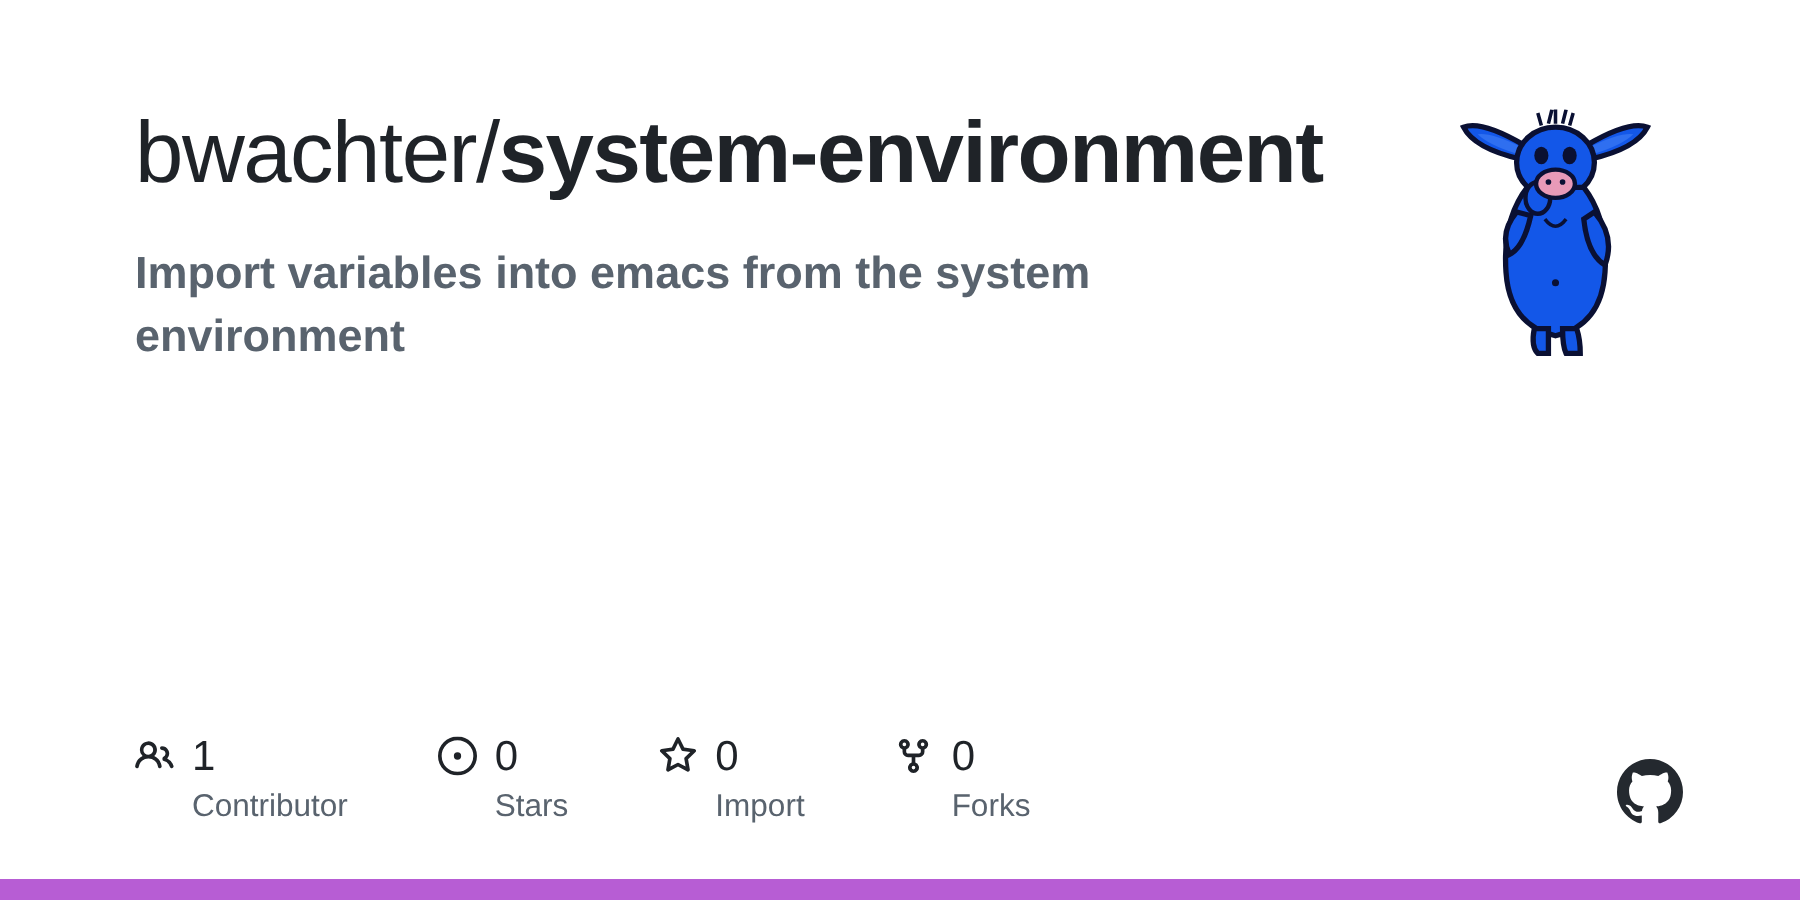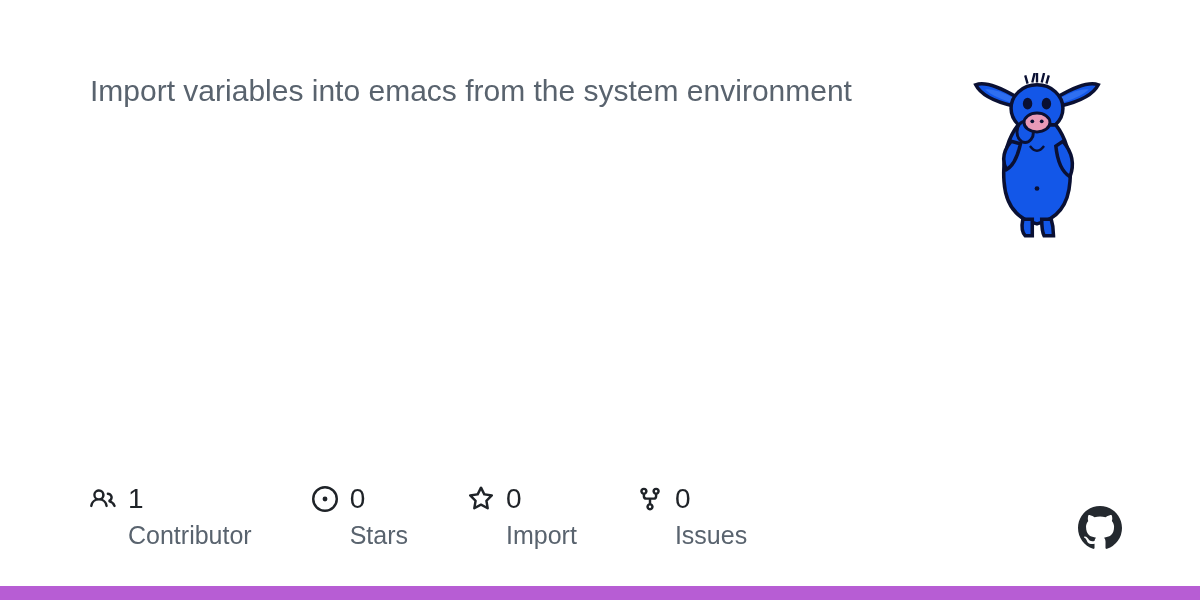--- a/index.html
+++ b/index.html
@@ -30,25 +30,26 @@
     .title .owner {
       font-weight: 400;
     }
     .title .sep {
       font-weight: 400;
     }
     .title .repo {
       font-weight: 700;
     }
     .description {
+      margin-top: 28px;
       font-size: 30px;
       line-height: 1.4;
       color: #59636e;
       max-width: 800px;
-      font-weight: 400;
+      font-weight: 700;
     }
     .avatar {
       position: absolute;
       top: 70px;
       right: 78px;
       width: 170px;
       height: 170px;
       background: #ffffff;
       border-radius: 6px;
       display: flex;
@@ -85,21 +86,21 @@
       width: 100%;
       height: 100%;
       fill: currentColor;
     }
     .stat-value {
       font-size: 28px;
       color: #1f2328;
       font-weight: 400;
     }
     .stat-label {
-      font-size: 25px;
+      font-size: 21px;
       color: #59636e;
       margin-left: 38px;
     }
     .github-logo {
       position: absolute;
       bottom: 50px;
       right: 78px;
       width: 44px;
       height: 44px;
       color: #24292f;
@@ -115,20 +116,23 @@
       left: 0;
       right: 0;
       height: 14px;
       background: #b75dd4;
     }
   </style>
 </head>
 <body>
 
 <div class="container">
+  <h1 class="title">
+    <span class="owner">bwachter</span><span class="sep">/</span><span class="repo">system-environment</span>
+  </h1>
   <p class="description">Import variables into emacs from the system environment</p>
 
   <div class="avatar">
     <svg viewBox="0 0 120 140">
 
       <path d="M56 8 L58 0 M60 8 L60 -1 M64 8 L66 0 M52 9 L50 2 M68 9 L70 2" stroke="#0a1033" stroke-width="2" fill="none"></path>
 
       <path d="M42 20 Q18 6 8 10 Q14 22 40 28 Z" fill="#1357e8" stroke="#0a1033" stroke-width="3"></path>
       <path d="M78 20 Q102 6 112 10 Q106 22 80 28 Z" fill="#1357e8" stroke="#0a1033" stroke-width="3"></path>
 
@@ -200,21 +204,21 @@
 
     <div class="stat">
       <div class="stat-top">
         <span class="stat-icon">
           <svg viewBox="0 0 16 16">
               <path d="M5 5.372v.878c0 .414.336.75.75.75h4.5a.75.75 0 0 0 .75-.75v-.878a2.25 2.25 0 1 1 1.5 0v.878a2.25 2.25 0 0 1-2.25 2.25h-1.5v2.128a2.251 2.251 0 1 1-1.5 0V8.5h-1.5A2.25 2.25 0 0 1 3.5 6.25v-.878a2.25 2.25 0 1 1 1.5 0ZM5 3.25a.75.75 0 1 0-1.5 0 .75.75 0 0 0 1.5 0Zm6.75.75a.75.75 0 1 0 0-1.5.75.75 0 0 0 0 1.5Zm-3 8.75a.75.75 0 1 0-1.5 0 .75.75 0 0 0 1.5 0Z"></path>
             </svg>
         </span>
         <span class="stat-value">0</span>
       </div>
-      <span class="stat-label">Issues</span>
+      <span class="stat-label">Forks</span>
     </div>
   </div>
 
   <div class="github-logo">
     <svg viewBox="0 0 16 16">
         <path d="M8 0C3.58 0 0 3.58 0 8c0 3.54 2.29 6.53 5.47 7.59.4.07.55-.17.55-.38 0-.19-.01-.82-.01-1.49-2.01.37-2.53-.49-2.69-.94-.09-.23-.48-.94-.82-1.13-.28-.15-.68-.52-.01-.53.63-.01 1.08.58 1.23.82.72 1.21 1.87.87 2.33.66.07-.52.28-.87.51-1.07-1.78-.2-3.64-.89-3.64-3.95 0-.87.31-1.59.82-2.15-.08-.2-.36-1.02.08-2.12 0 0 .67-.21 2.2.82.64-.18 1.32-.27 2-.27.68 0 1.36.09 2 .27 1.53-1.04 2.2-.82 2.2-.82.44 1.1.16 1.92.08 2.12.51.56.82 1.27.82 2.15 0 3.07-1.87 3.75-3.65 3.95.29.25.54.73.54 1.48 0 1.07-.01 1.93-.01 2.2 0 .21.15.46.55.38A8.013 8.013 0 0 0 16 8c0-4.42-3.58-8-8-8z"></path>
       </svg>
   </div>
 </div>
 

